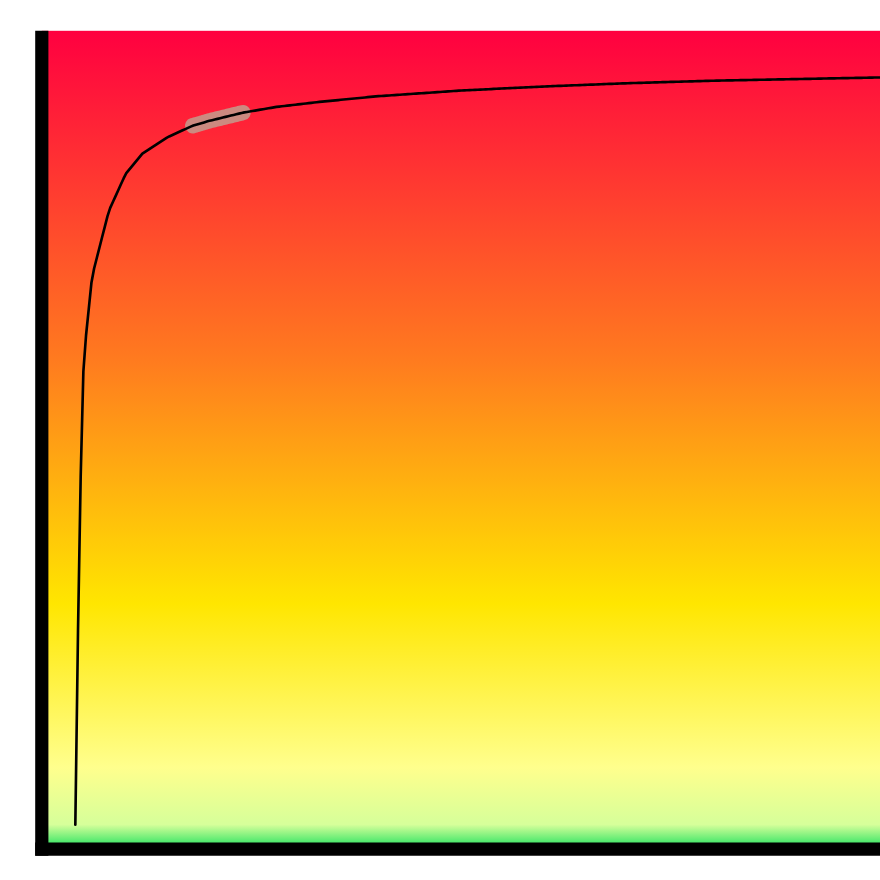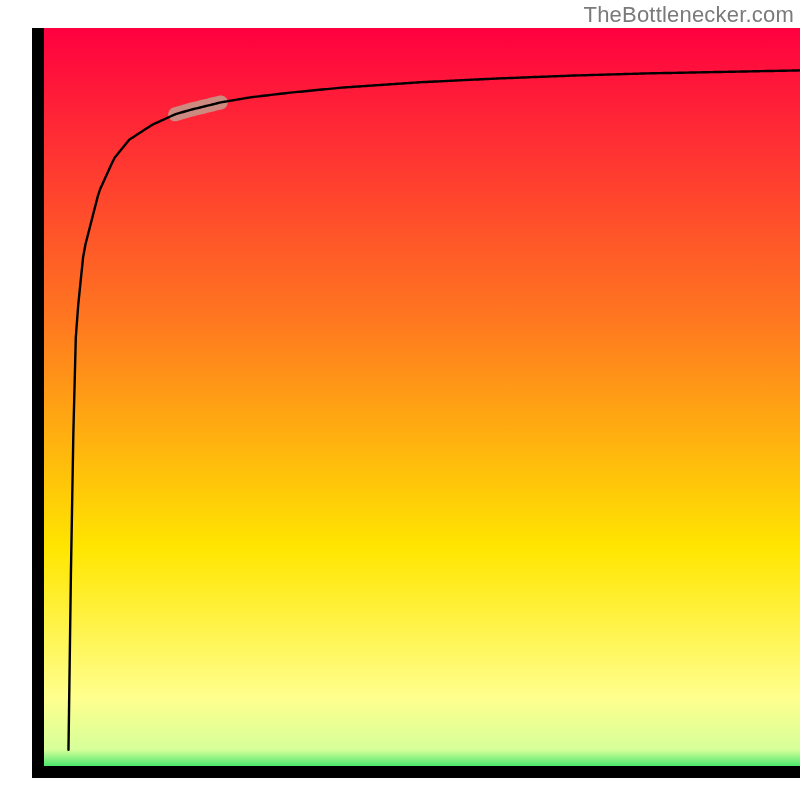--- a/index.html
+++ b/index.html
@@ -29,21 +29,20 @@
   svg {
     position: absolute;
     top: 0;
     left: 0;
   }
 </style>
 </head>
 <body>
 
 <div class="stage">
-  <div class="watermark">TheBottlenecker.com</div>
   <svg width="800" height="800" viewBox="0 0 800 800">
     <defs>
       <linearGradient id="bg-grad" x1="0" y1="0" x2="0" y2="1">
           <stop offset="0%" stop-color="#ff0040"></stop>
           <stop offset="40%" stop-color="#ff7a1f"></stop>
           <stop offset="70%" stop-color="#ffe600"></stop>
           <stop offset="90%" stop-color="#ffff8d"></stop>
           <stop offset="97%" stop-color="#d6ff9a"></stop>
           <stop offset="100%" stop-color="#18e05c"></stop>
         </linearGradient>

